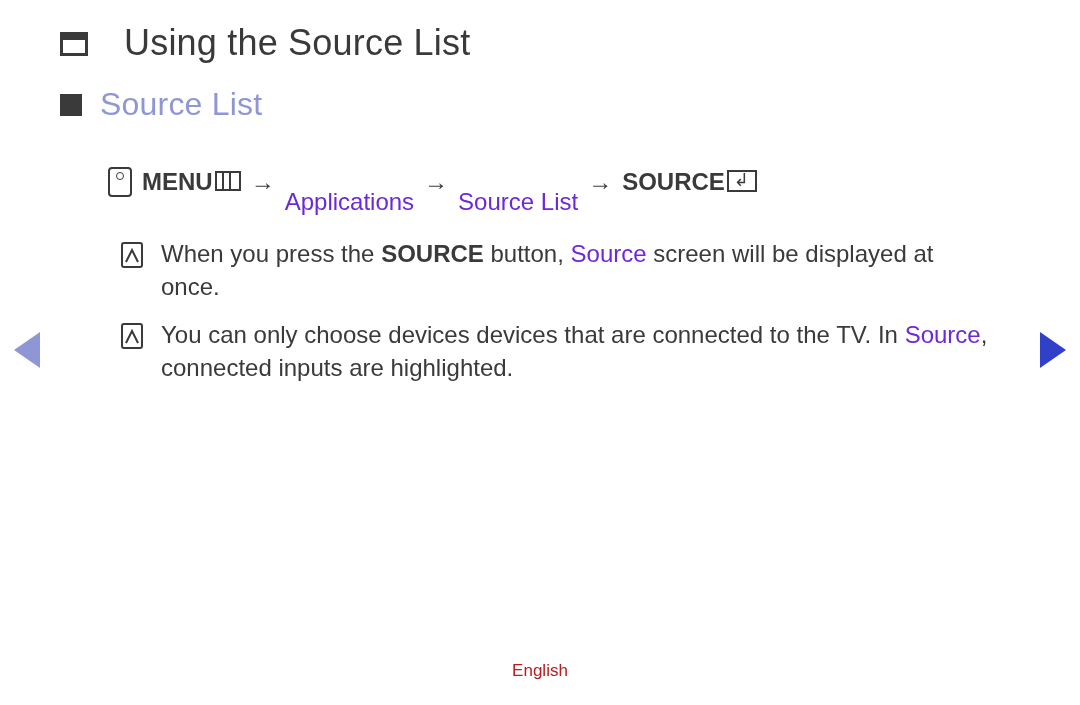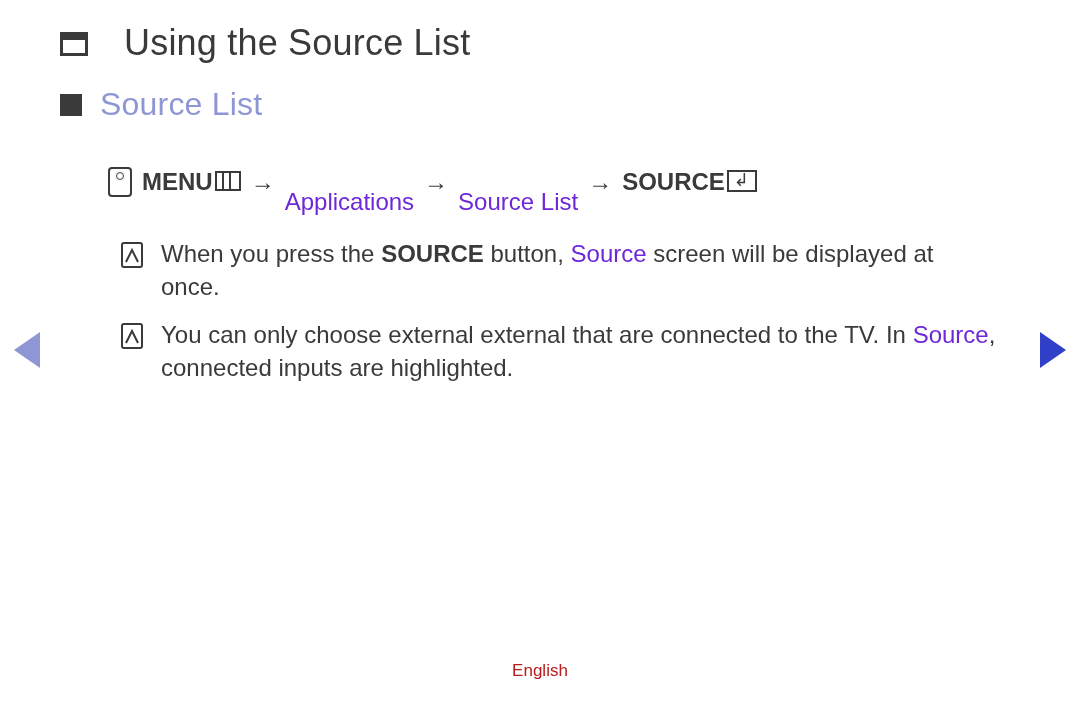--- a/index.html
+++ b/index.html
@@ -201,21 +201,21 @@
         <span>When you press the </span><span class="bold">SOURCE</span><span> button, </span><span class="accent">Source</span><span> screen will be displayed at once.</span>
       </div>
     </div>
 
     <div class="note-row">
       <svg class="note-icon" viewBox="0 0 22 26">
         <rect x="1" y="1" width="20" height="24" rx="2" fill="none" stroke="#3a3a3a" stroke-width="2"></rect>
         <path d="M5 20 L11 8 L17 20" fill="none" stroke="#3a3a3a" stroke-width="2"></path>
       </svg>
       <div class="note-text">
-        <span>You can only choose external external that are connected to the TV. In </span><span class="accent">Source</span><span>, connected inputs are highlighted.</span>
+        <span>You can only choose devices devices that are connected to the TV. In </span><span class="accent">Source</span><span>, connected inputs are highlighted.</span>
       </div>
     </div>
 
 
   </div>
 </div>
 
 <div class="nav-arrow nav-prev"></div>
 <div class="nav-arrow nav-next"></div>
 

